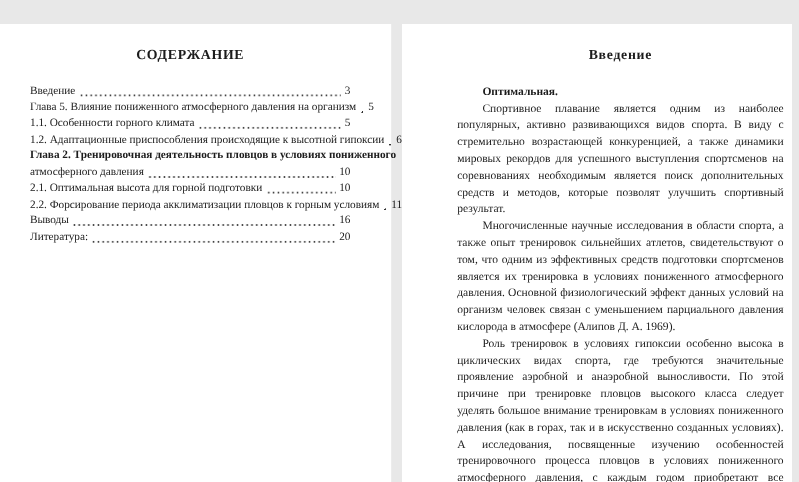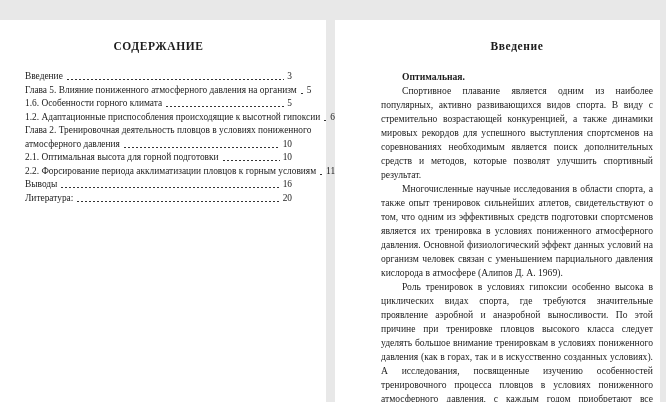--- a/index.html
+++ b/index.html
@@ -41,20 +41,21 @@
     display: flex;
     align-items: baseline;
     line-height: 13.5px;
     height: 13.5px;
   }
   .toc-row .t { white-space: nowrap; }
   .toc-cont-line {
     line-height: 13.5px;
     height: 13.5px;
     white-space: nowrap;
+    font-weight: bold;
   }
   .dots {
     flex: 1;
     min-width: 4px;
     margin: 0 3px;
     align-self: flex-end;
     height: 13.5px;
     background-image: radial-gradient(circle, #333 0.7px, transparent 0.95px);
     background-size: 4px 3px;
     background-repeat: repeat-x;
@@ -92,21 +93,21 @@
           <span class="pg">3</span>
         </div>
 
         <div class="toc-row">
           <span class="t">Глава 5. Влияние пониженного атмосферного давления на организм</span>
           <span class="dots"></span>
           <span class="pg">5</span>
         </div>
 
         <div class="toc-row">
-          <span class="t">1.6. Особенности горного климата</span>
+          <span class="t">1.1. Особенности горного климата</span>
           <span class="dots"></span>
           <span class="pg">5</span>
         </div>
 
         <div class="toc-row">
           <span class="t">1.2. Адаптационные приспособления происходящие к высотной гипоксии</span>
           <span class="dots"></span>
           <span class="pg">6</span>
         </div>
 

